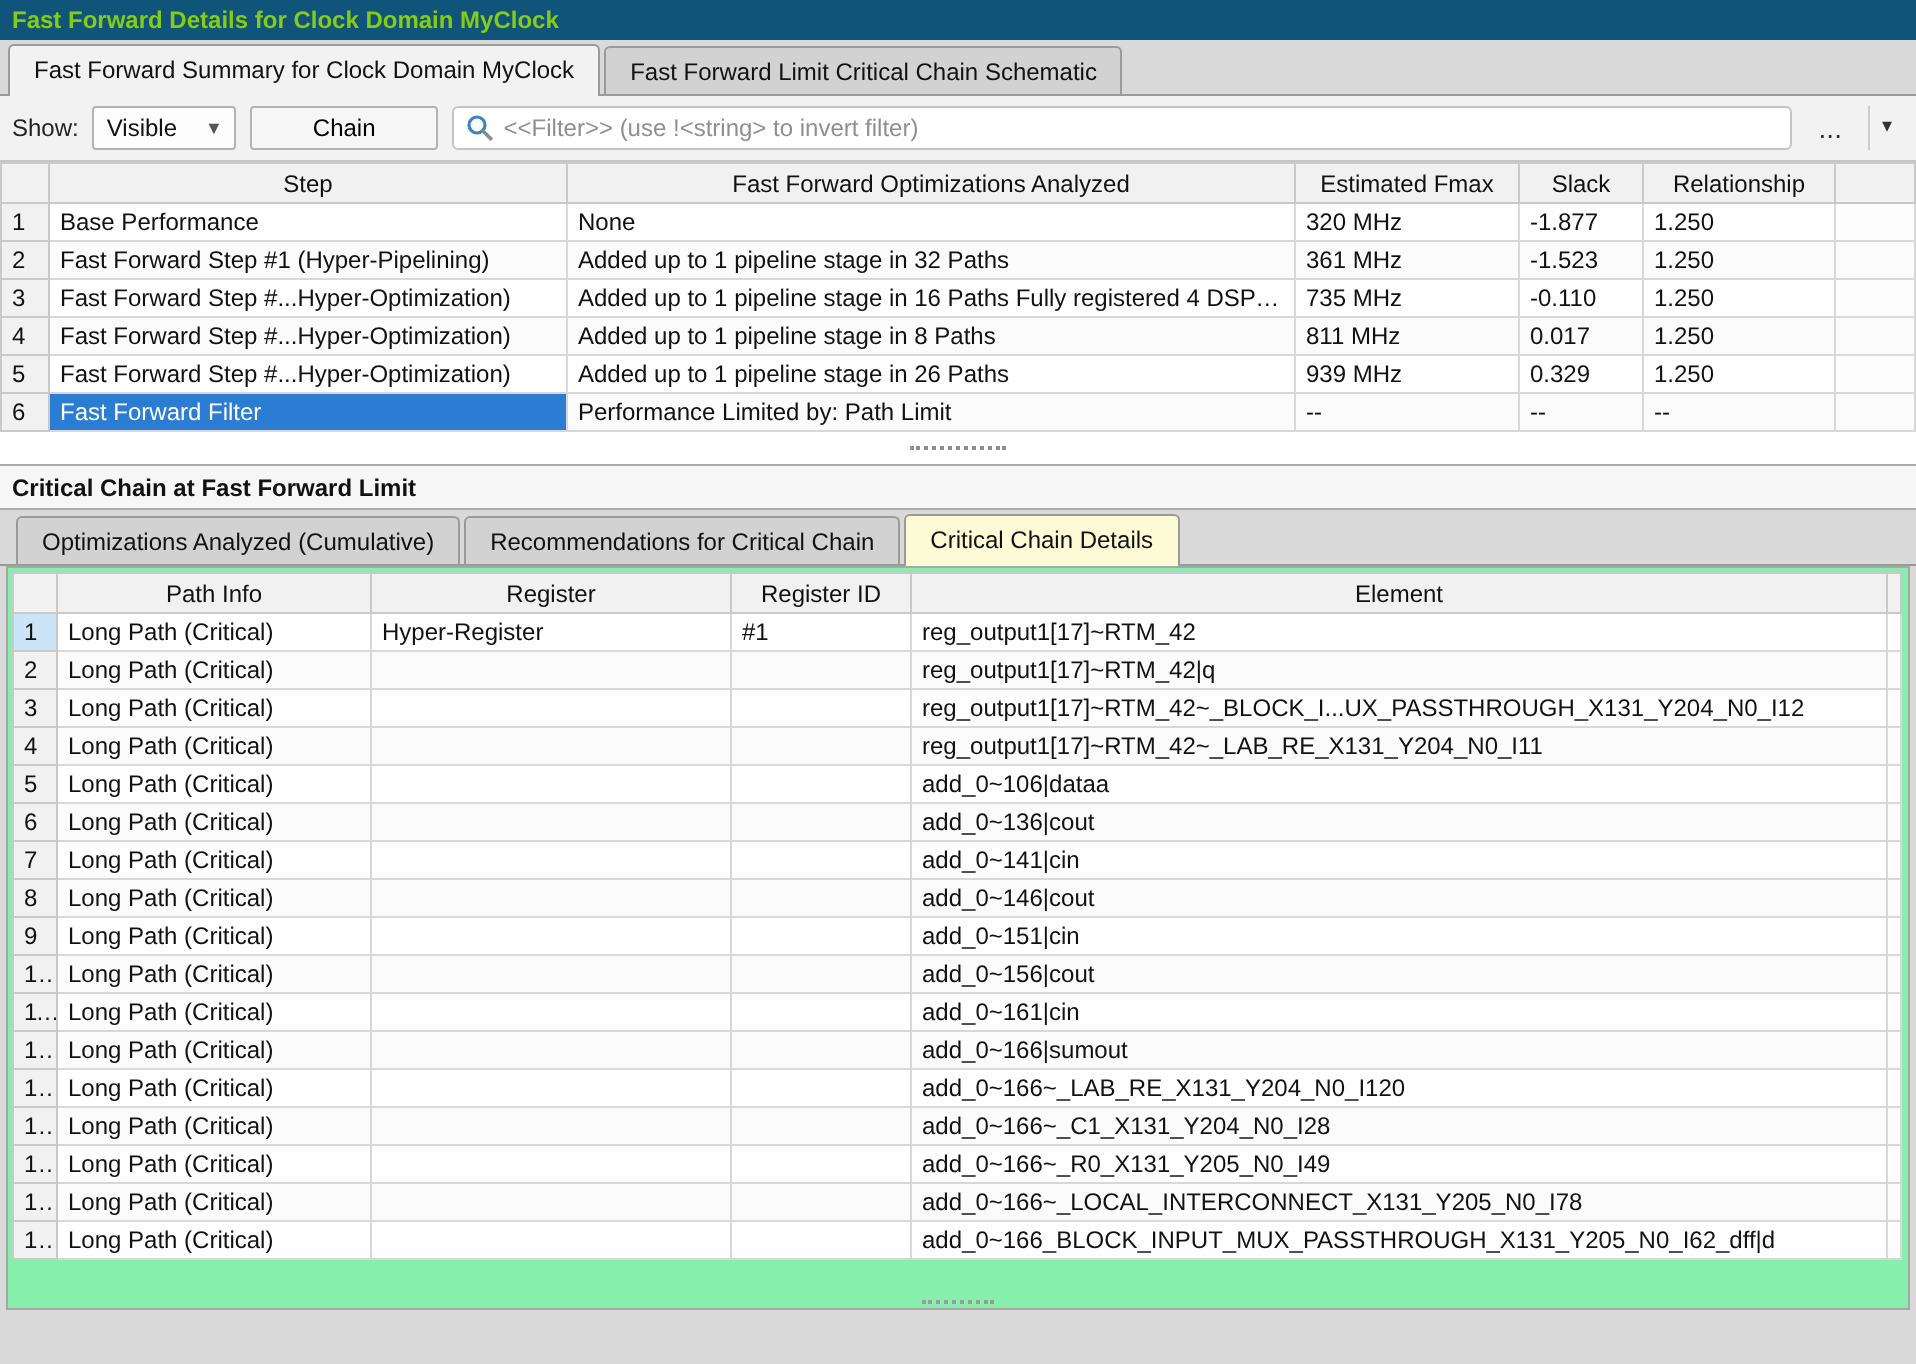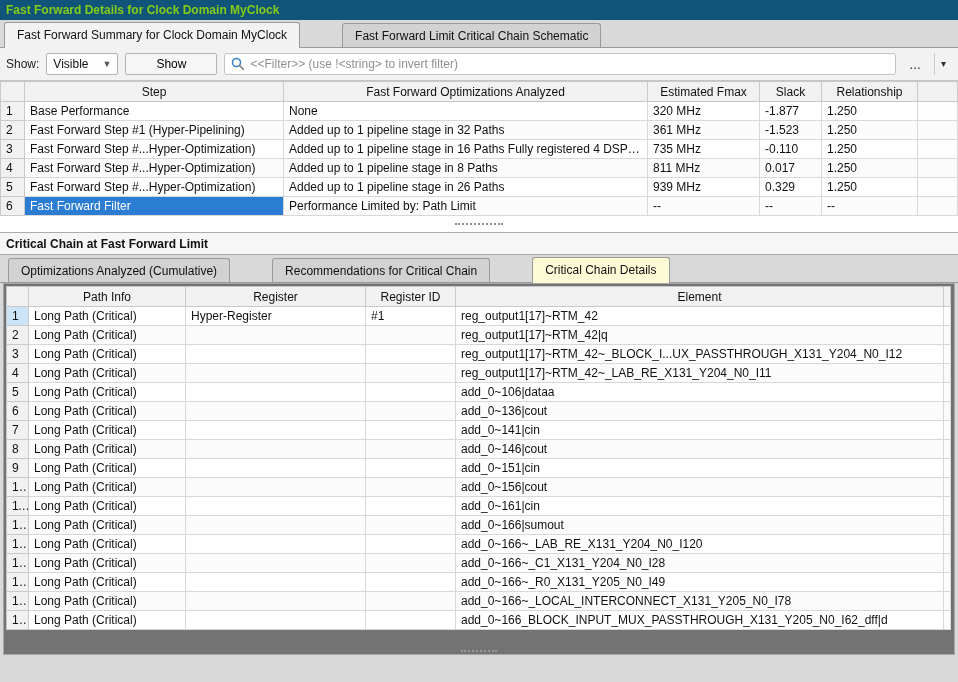--- a/index.html
+++ b/index.html
@@ -14,21 +14,20 @@
   .titlebar {
     height: 20px; background: #11547a; color: #84cc16;
     font-weight: bold; line-height: 20px; padding-left: 6px;
   }
   
   .tabbar {
     background: #d9d9d9; height: 28px;
     display: flex; align-items: flex-end;
     border-bottom: 1px solid #9a9a9a;
     padding-left: 4px;
-    gap: 40px;
   }
   .tab {
     border: 1px solid #9a9a9a; border-bottom: none;
     border-radius: 3px 3px 0 0;
     background: #d2d2d2;
     padding: 5px 12px 4px 12px;
     margin-right: 2px;
     white-space: nowrap;
     position: relative;
     cursor: default;
@@ -105,21 +104,21 @@
   .section-header {
     height: 23px; line-height: 22px;
     background: #f6f6f6; font-weight: bold;
     border-top: 1px solid #ababab; border-bottom: 1px solid #ababab;
     padding-left: 6px;
   }
   
   .panel {
     margin: 0 3px 3px 3px;
     border: 1px solid #a7a7a7;
-    background: #737373;
+    background: #86efac;
     height: 372px;
     position: relative;
     padding: 2px 3px 0 2px;
   }
   .panel .bottomgrip {
     position: absolute; bottom: 2px; left: 50%; margin-left: -18px;
     width: 36px; border-top: 2px dotted #9a9a9a;
   }
 </style>
 </head>
@@ -137,21 +136,21 @@
     <span>Fast Forward Limit Critical Chain Schematic</span>
   </div>
 </div>
 
 <div class="toolbar">
   <span class="lbl">Show:</span>
   <div class="combo">
     <span>Visible</span>
     <span class="arrow">▼</span>
   </div>
-  <button class="btn">Show</button>
+  <button class="btn">Chain</button>
   <div class="search">
     <span style="display:flex;">
       <svg width="14" height="14" viewBox="0 0 14 14">
         <circle cx="5.5" cy="5.5" r="4" fill="none" stroke="#3a85c8" stroke-width="1.6"></circle>
         <line x1="8.6" y1="8.6" x2="12.4" y2="12.4" stroke="#8a8a8a" stroke-width="1.8" stroke-linecap="round"></line>
       </svg>
     </span>
     <input type="text" placeholder="&lt;&lt;Filter&gt;&gt; (use !&lt;string&gt; to invert filter)" style="">
   </div>
   <button class="flatbtn">...</button>

